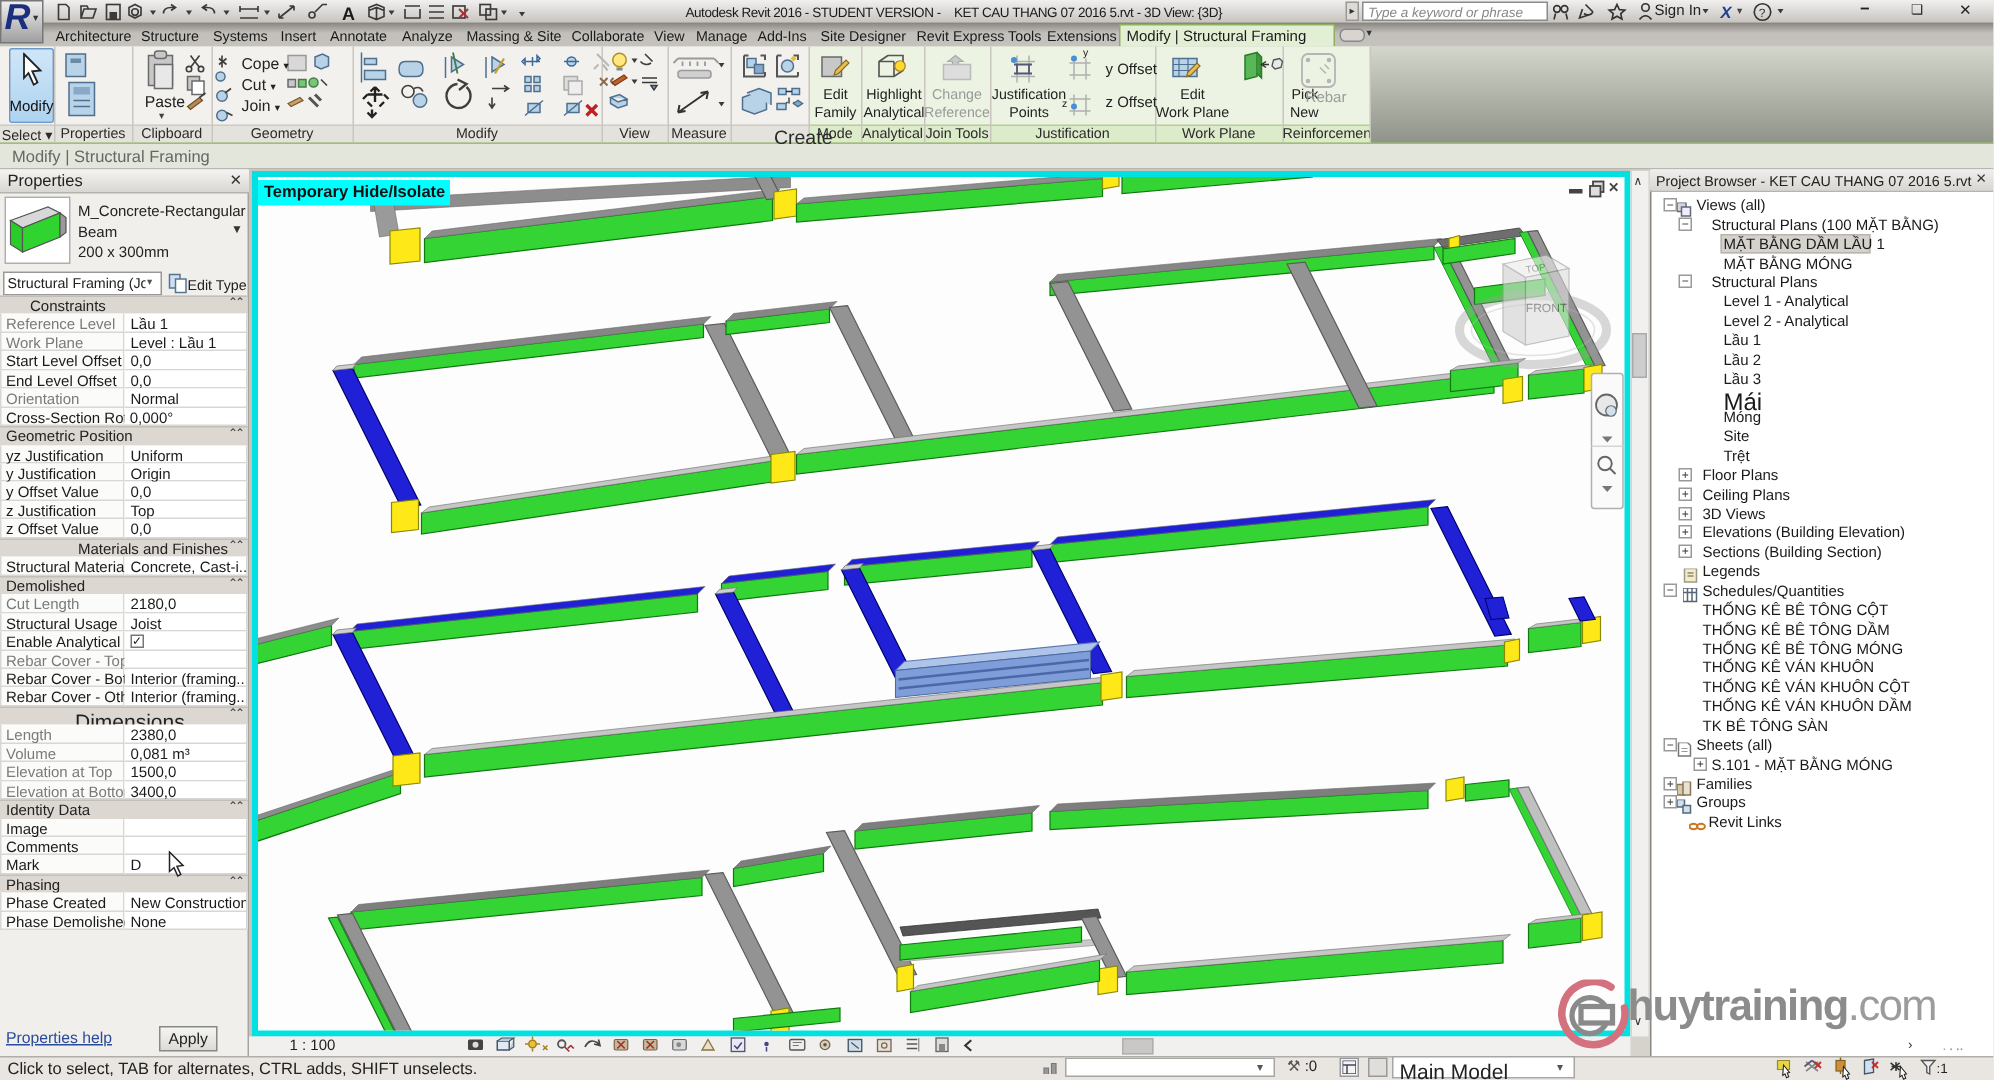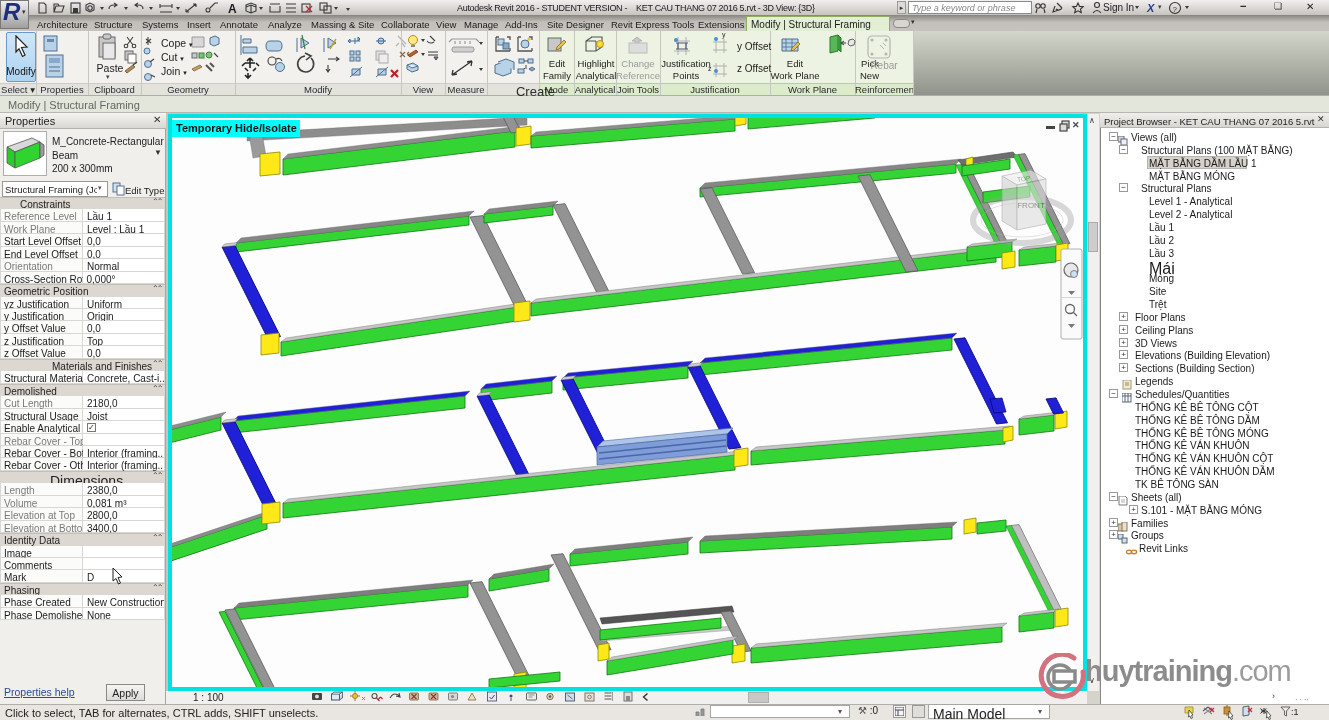--- a/index.html
+++ b/index.html
@@ -359,21 +359,21 @@
 <div class="ab" style="left:83px;top:483px;width:82px;height:13px;background:#ffffff;border:1px solid #d9d7d3;border-top:none;border-left:none;"></div>
 <div class="tx" style="left:4px;top:485px;width:79px;font-size:10px;color:#7a7a78;overflow:hidden;">Length</div>
 <div class="tx" style="left:87px;top:485px;width:77px;font-size:10px;color:#1a1a1a;overflow:hidden;">2380,0</div>
 <div class="ab" style="left:0;top:496px;width:83px;height:12px;background:#fbfbfa;border:1px solid #d9d7d3;border-top:none;"></div>
 <div class="ab" style="left:83px;top:496px;width:82px;height:12px;background:#ffffff;border:1px solid #d9d7d3;border-top:none;border-left:none;"></div>
 <div class="tx" style="left:4px;top:498px;width:79px;font-size:10px;color:#7a7a78;overflow:hidden;">Volume</div>
 <div class="tx" style="left:87px;top:498px;width:77px;font-size:10px;color:#1a1a1a;overflow:hidden;">0,081 m³</div>
 <div class="ab" style="left:0;top:508px;width:83px;height:13px;background:#fbfbfa;border:1px solid #d9d7d3;border-top:none;"></div>
 <div class="ab" style="left:83px;top:508px;width:82px;height:13px;background:#ffffff;border:1px solid #d9d7d3;border-top:none;border-left:none;"></div>
 <div class="tx" style="left:4px;top:510px;width:79px;font-size:10px;color:#7a7a78;overflow:hidden;">Elevation at Top</div>
-<div class="tx" style="left:87px;top:510px;width:77px;font-size:10px;color:#1a1a1a;overflow:hidden;">2800,0</div>
+<div class="tx" style="left:87px;top:510px;width:77px;font-size:10px;color:#1a1a1a;overflow:hidden;">1500,0</div>
 <div class="ab" style="left:0;top:521px;width:83px;height:12px;background:#fbfbfa;border:1px solid #d9d7d3;border-top:none;"></div>
 <div class="ab" style="left:83px;top:521px;width:82px;height:12px;background:#ffffff;border:1px solid #d9d7d3;border-top:none;border-left:none;"></div>
 <div class="tx" style="left:4px;top:523px;width:79px;font-size:10px;color:#7a7a78;overflow:hidden;">Elevation at Bottom</div>
 <div class="tx" style="left:87px;top:523px;width:77px;font-size:10px;color:#1a1a1a;overflow:hidden;">3400,0</div>
 <div class="ab" style="left:0;top:533px;width:165px;height:13px;background:#dcd8d1;border-top:1px solid #c2beb8;"></div>
 <div class="tx" style="left:4px;top:535px;font-size:10px;color:#222;">Identity Data</div>
 <div class="tx" style="left:152px;top:533px;font-size:8px;color:#444;letter-spacing:-2px;">⌃⌃</div>
 <div class="ab" style="left:0;top:546px;width:83px;height:12px;background:#fbfbfa;border:1px solid #d9d7d3;border-top:none;"></div>
 <div class="ab" style="left:83px;top:546px;width:82px;height:12px;background:#ffffff;border:1px solid #d9d7d3;border-top:none;border-left:none;"></div>
 <div class="tx" style="left:4px;top:548px;width:79px;font-size:10px;color:#1a1a1a;overflow:hidden;">Image</div>

